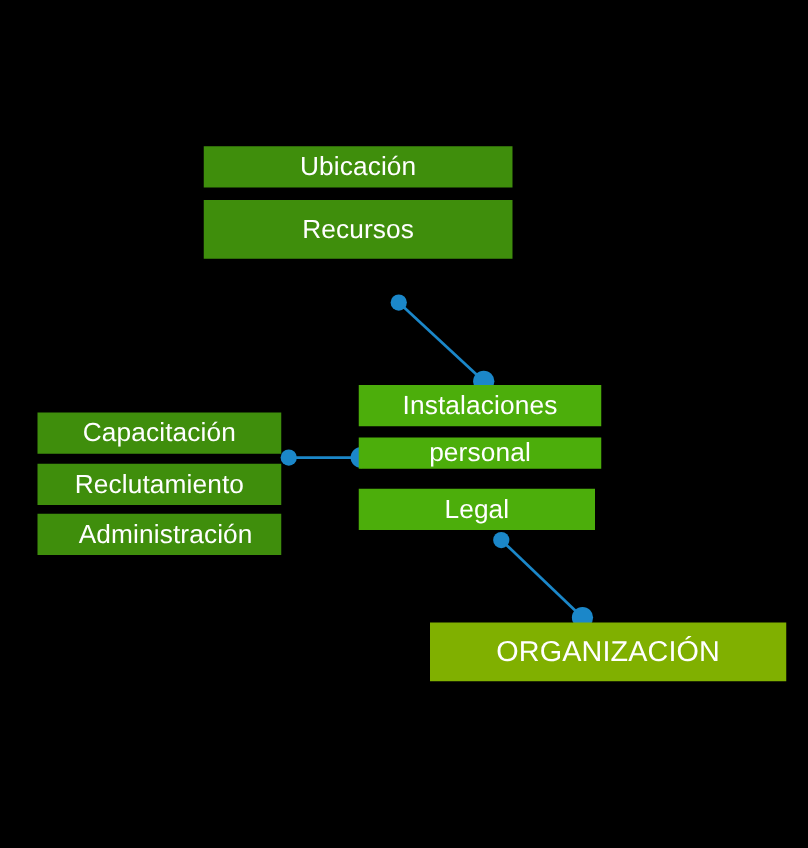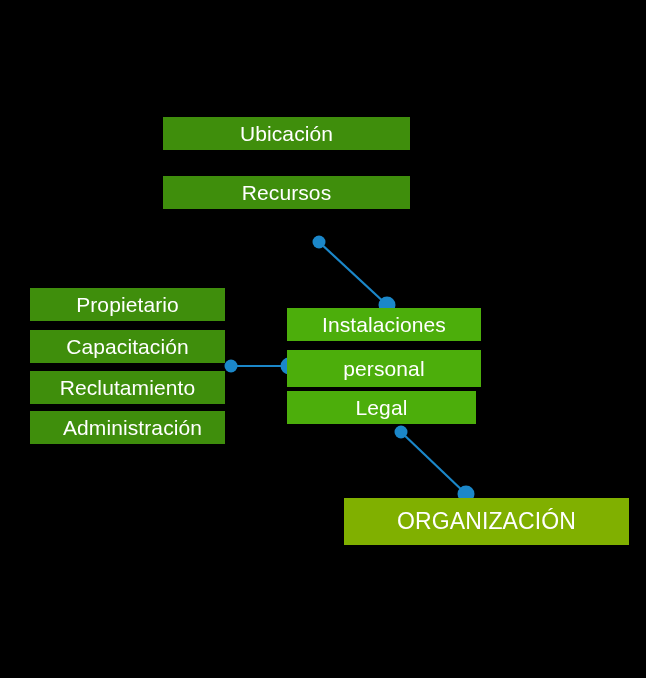--- a/index.html
+++ b/index.html
@@ -57,26 +57,25 @@
     <line x1="231" y1="366" x2="289" y2="366" stroke="#1b87c9" stroke-width="2.2"></line>
     <circle cx="231" cy="366" r="6.5" fill="#1b87c9"></circle>
     <circle cx="289" cy="366" r="8.5" fill="#1b87c9"></circle>
 
     <line x1="401" y1="432" x2="466" y2="494" stroke="#1b87c9" stroke-width="2.2"></line>
     <circle cx="401" cy="432" r="6.5" fill="#1b87c9"></circle>
     <circle cx="466" cy="494" r="8.5" fill="#1b87c9"></circle>
   </svg>
 
   <div class="node grp-top" style="left:163px; top:117px; width:247px; height:33px;">Ubicación</div>
-  <div class="node grp-top" style="left:163px; top:160px; width:247px; height:33px;margin-top:16px;">Recursos</div>
+  <div class="node grp-top" style="left:163px; top:160px; width:247px; height:47px;">Recursos</div>
 
-  <div class="node grp-left" style="left:30px; top:288px; width:195px; height:33px;">Propietario</div>
   <div class="node grp-left" style="left:30px; top:330px; width:195px; height:33px;">Capacitación</div>
   <div class="node grp-left" style="left:30px; top:371px; width:195px; height:33px;">Reclutamiento</div>
   <div class="node grp-left" style="left:30px; top:411px; width:195px; height:33px;padding-left:10px;">Administración</div>
 
   <div class="node grp-mid" style="left:287px; top:308px; width:194px; height:33px;">Instalaciones</div>
-  <div class="node grp-mid" style="left:287px; top:350px; width:194px; height:37px;">personal</div>
+  <div class="node grp-mid" style="left:287px; top:350px; width:194px; height:25px;">personal</div>
   <div class="node grp-mid" style="left:287px; top:391px; width:189px; height:33px;">Legal</div>
 
   <div class="node grp-root" style="left:344px; top:498px; width:285px; height:47px;text-align:right;">ORGANIZACIÓN</div>
 
 </div>
 
 </body></html>

